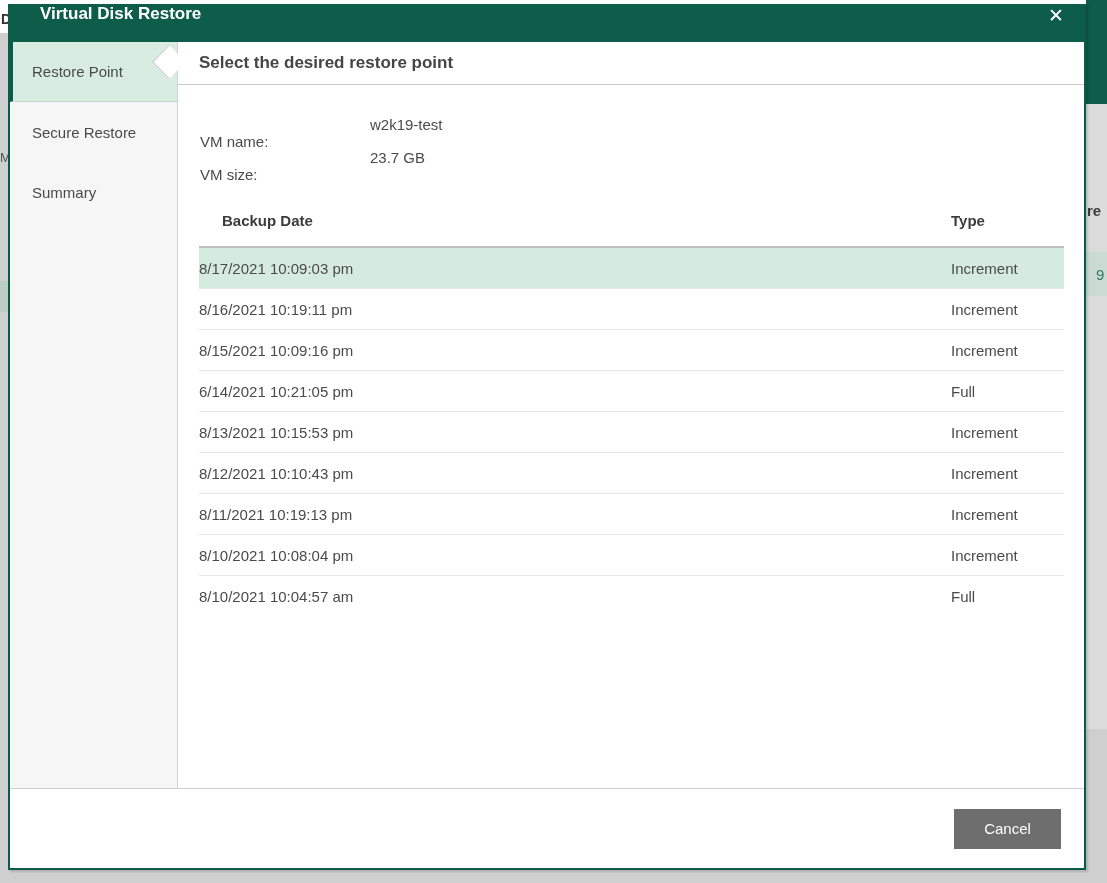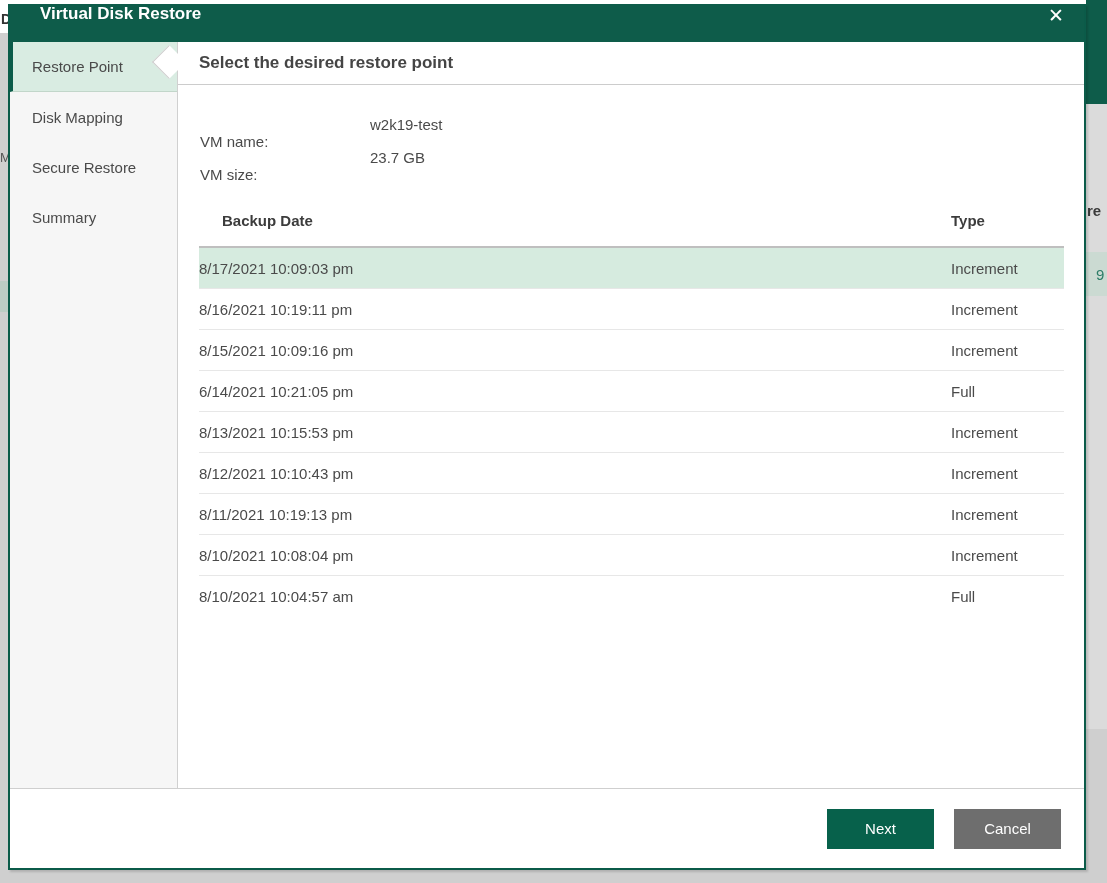--- a/index.html
+++ b/index.html
@@ -44,21 +44,21 @@
   }
 
   .body-row { flex:1; display:flex; min-height:0; }
 
   
   .sidebar {
     flex:0 0 168px; background:#f6f6f6; border-right:1px solid #d0d0d0;
     display:flex; flex-direction:column;
   }
   .step {
-    height:50px; display:flex; align-items:center;
+    height:60px; display:flex; align-items:center;
     padding-left:19px; border-left:3px solid transparent;
     font-size:15px; color:#4a4a4a; cursor:pointer;
   }
   .step.active {
     background:#d9ece2; border-left-color:#0b5b49;
     border-bottom:1px solid #c2d6ca;
   }
 
   
   .content { flex:1; position:relative; display:flex; flex-direction:column; min-width:0; }
@@ -132,23 +132,20 @@
   <div class="titlebar">
     <span class="title">Virtual Disk Restore</span>
     <span class="close-btn">✕</span>
   </div>
 
   <div class="body-row">
 
     <div class="sidebar">
       <div class="step active">
         <span>Restore Point</span>
-      </div>
-      <div class="step">
-        <span>Disk Mapping</span>
       </div>
       <div class="step">
         <span>Secure Restore</span>
       </div>
       <div class="step">
         <span>Summary</span>
       </div>
     </div>
 
     <div class="content">
@@ -210,17 +207,16 @@
             <span class="cell-date">8/10/2021 10:04:57 am</span>
             <span class="cell-type">Full</span>
           </div>
         </div>
 
       </div>
     </div>
   </div>
 
   <div class="footer">
-    <button class="btn btn-next">Next</button>
     <button class="btn btn-cancel">Cancel</button>
   </div>
 
 </div>
 
 </body></html>

